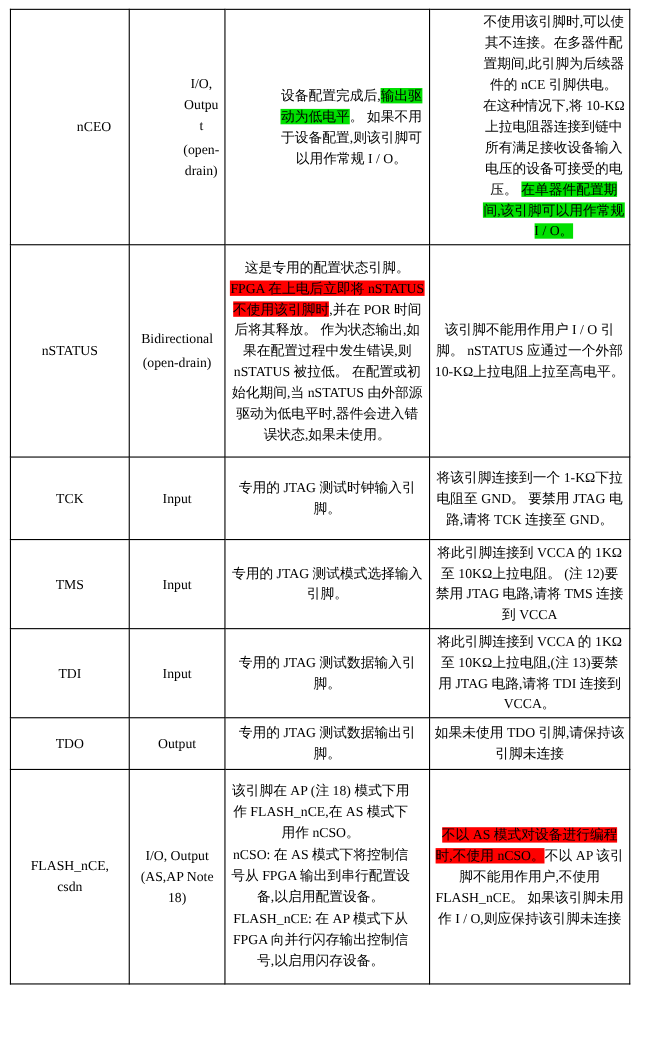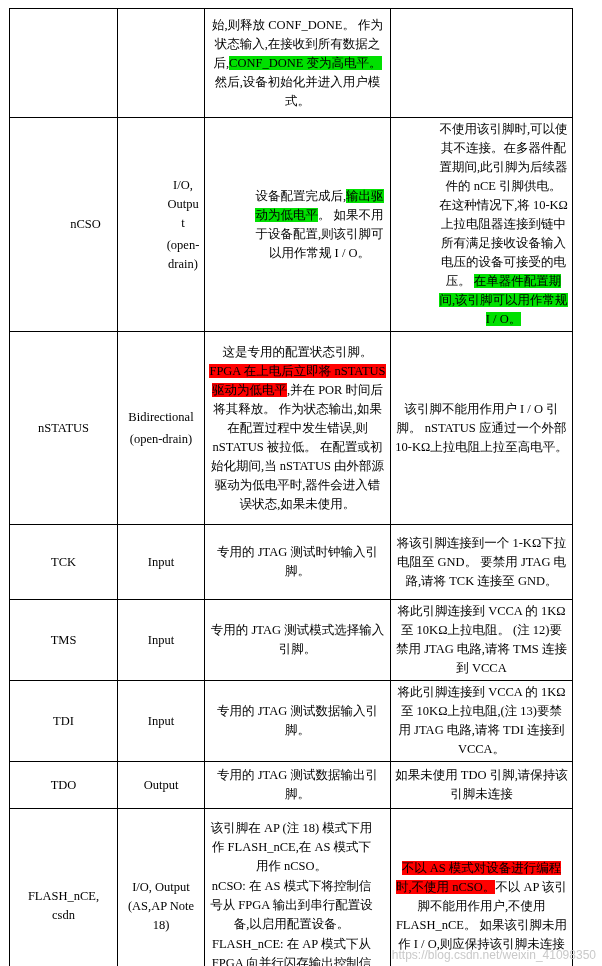--- a/index.html
+++ b/index.html
@@ -60,44 +60,38 @@
 <div class="page">
   <table class="pin-table">
     <colgroup>
       <col style="width:108px">
       <col style="width:87px">
       <col style="width:186px">
       <col style="width:182px">
     </colgroup>
     <tbody>
 
-      <tr class="row-0">
-        <td class="c-pin"></td>
-        <td class="c-typ"></td>
-        <td class="c-desc"><span>始,则释放 CONF_DONE。 作为状态输入,在接收到所有数据之后,</span><span class="hl-green">CONF_DONE 变为高电平。</span><span>然后,设备初始化并进入用户模式。</span></td>
-        <td class="c-note"></td>
-      </tr>
 
       <tr class="row-1">
-        <td class="c-pin"><span>nCSO</span></td>
+        <td class="c-pin"><span>nCEO</span></td>
         <td class="c-typ">
             <span class="typ-line">I/O, Output</span>
             <span class="typ-line">(open-drain)</span>
           </td>
         <td class="c-desc"><span>设备配置完成后,</span><span class="hl-green">输出驱动为低电平</span><span>。 如果不用于设备配置,则该引脚可以用作常规 I / O。</span></td>
         <td class="c-note"><span>不使用该引脚时,可以使其不连接。在多器件配置期间,此引脚为后续器件的 nCE 引脚供电。 在这种情况下,将 10-KΩ上拉电阻器连接到链中所有满足接收设备输入电压的设备可接受的电压。 </span><span class="hl-green">在单器件配置期间,该引脚可以用作常规 I / O。</span></td>
       </tr>
 
       <tr class="row-2">
         <td class="c-pin"><span>nSTATUS</span></td>
         <td class="c-typ">
             <span class="typ-line">Bidirectional</span>
             <span class="typ-line">(open-drain)</span>
           </td>
-        <td class="c-desc"><span>这是专用的配置状态引脚。</span><span class="hl-red">FPGA 在上电后立即将 nSTATUS 驱动为低电平</span><span>,并在 POR 时间后将其释放。 作为状态输出,如果在配置过程中发生错误,则 nSTATUS 被拉低。 在配置或初始化期间,当 nSTATUS 由外部源驱动为低电平时,器件会进入错误状态,如果未使用。</span></td>
+        <td class="c-desc"><span>这是专用的配置状态引脚。</span><span class="hl-red">FPGA 在上电后立即将 nSTATUS 不使用该引脚时</span><span>,并在 POR 时间后将其释放。 作为状态输出,如果在配置过程中发生错误,则 nSTATUS 被拉低。 在配置或初始化期间,当 nSTATUS 由外部源驱动为低电平时,器件会进入错误状态,如果未使用。</span></td>
         <td class="c-note"><span>该引脚不能用作用户 I / O 引脚。 nSTATUS 应通过一个外部 10-KΩ上拉电阻上拉至高电平。</span></td>
       </tr>
 
       <tr class="row-3">
         <td class="c-pin"><span>TCK</span></td>
         <td class="c-typ"><span>Input</span></td>
         <td class="c-desc"><span>专用的 JTAG 测试时钟输入引脚。</span></td>
         <td class="c-note"><span>将该引脚连接到一个 1-KΩ下拉电阻至 GND。 要禁用 JTAG 电路,请将 TCK 连接至 GND。</span></td>
       </tr>
 
@@ -136,14 +130,13 @@
           <div class="para"><span>该引脚在 AP (注 18) 模式下用作 FLASH_nCE,在 AS 模式下用作 nCSO。</span></div>
           <div class="para"><span>nCSO: 在 AS 模式下将控制信号从 FPGA 输出到串行配置设备,以启用配置设备。</span></div>
           <div class="para"><span>FLASH_nCE: 在 AP 模式下从 FPGA 向并行闪存输出控制信号,以启用闪存设备。</span></div>
         </td>
         <td class="c-note"><span class="hl-red">不以 AS 模式对设备进行编程时,不使用 nCSO。</span><span>不以 AP 该引脚不能用作用户,不使用 FLASH_nCE。 如果该引脚未用作 I / O,则应保持该引脚未连接</span></td>
       </tr>
 
     </tbody>
   </table>
 
-  <div class="watermark">https://blog.csdn.net/weixin_41098350</div>
 </div>
 
 </body></html>

